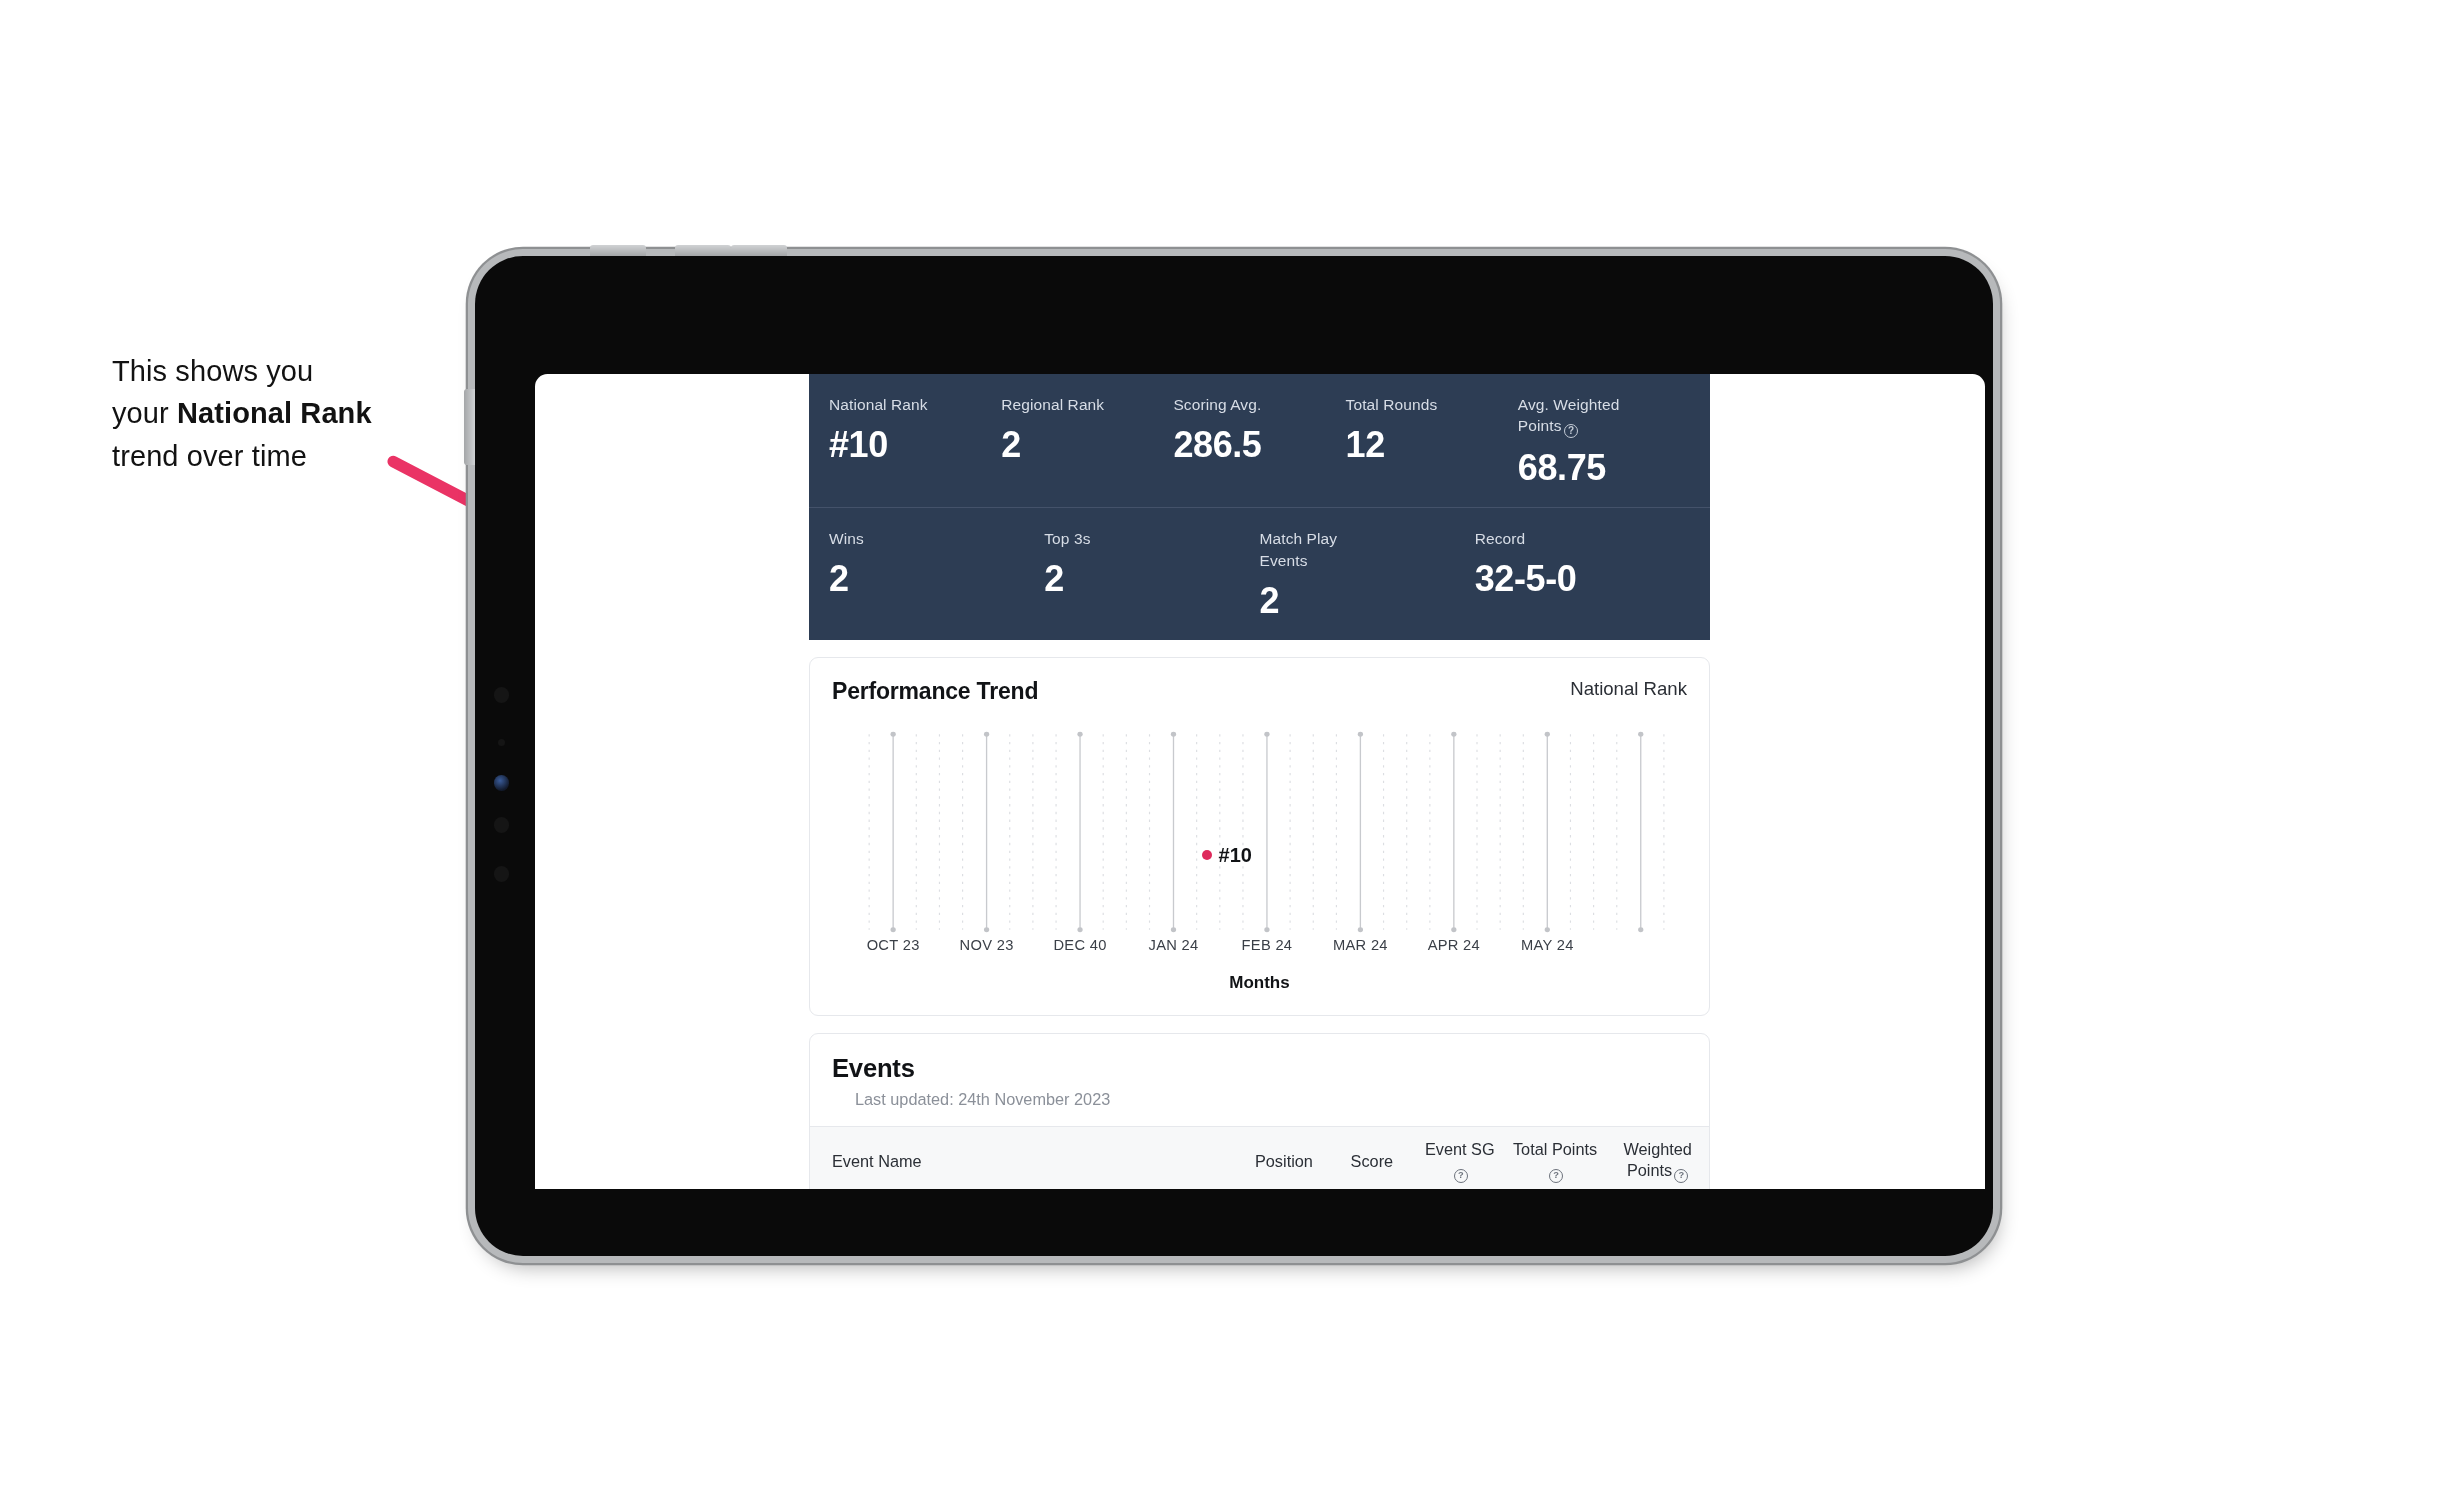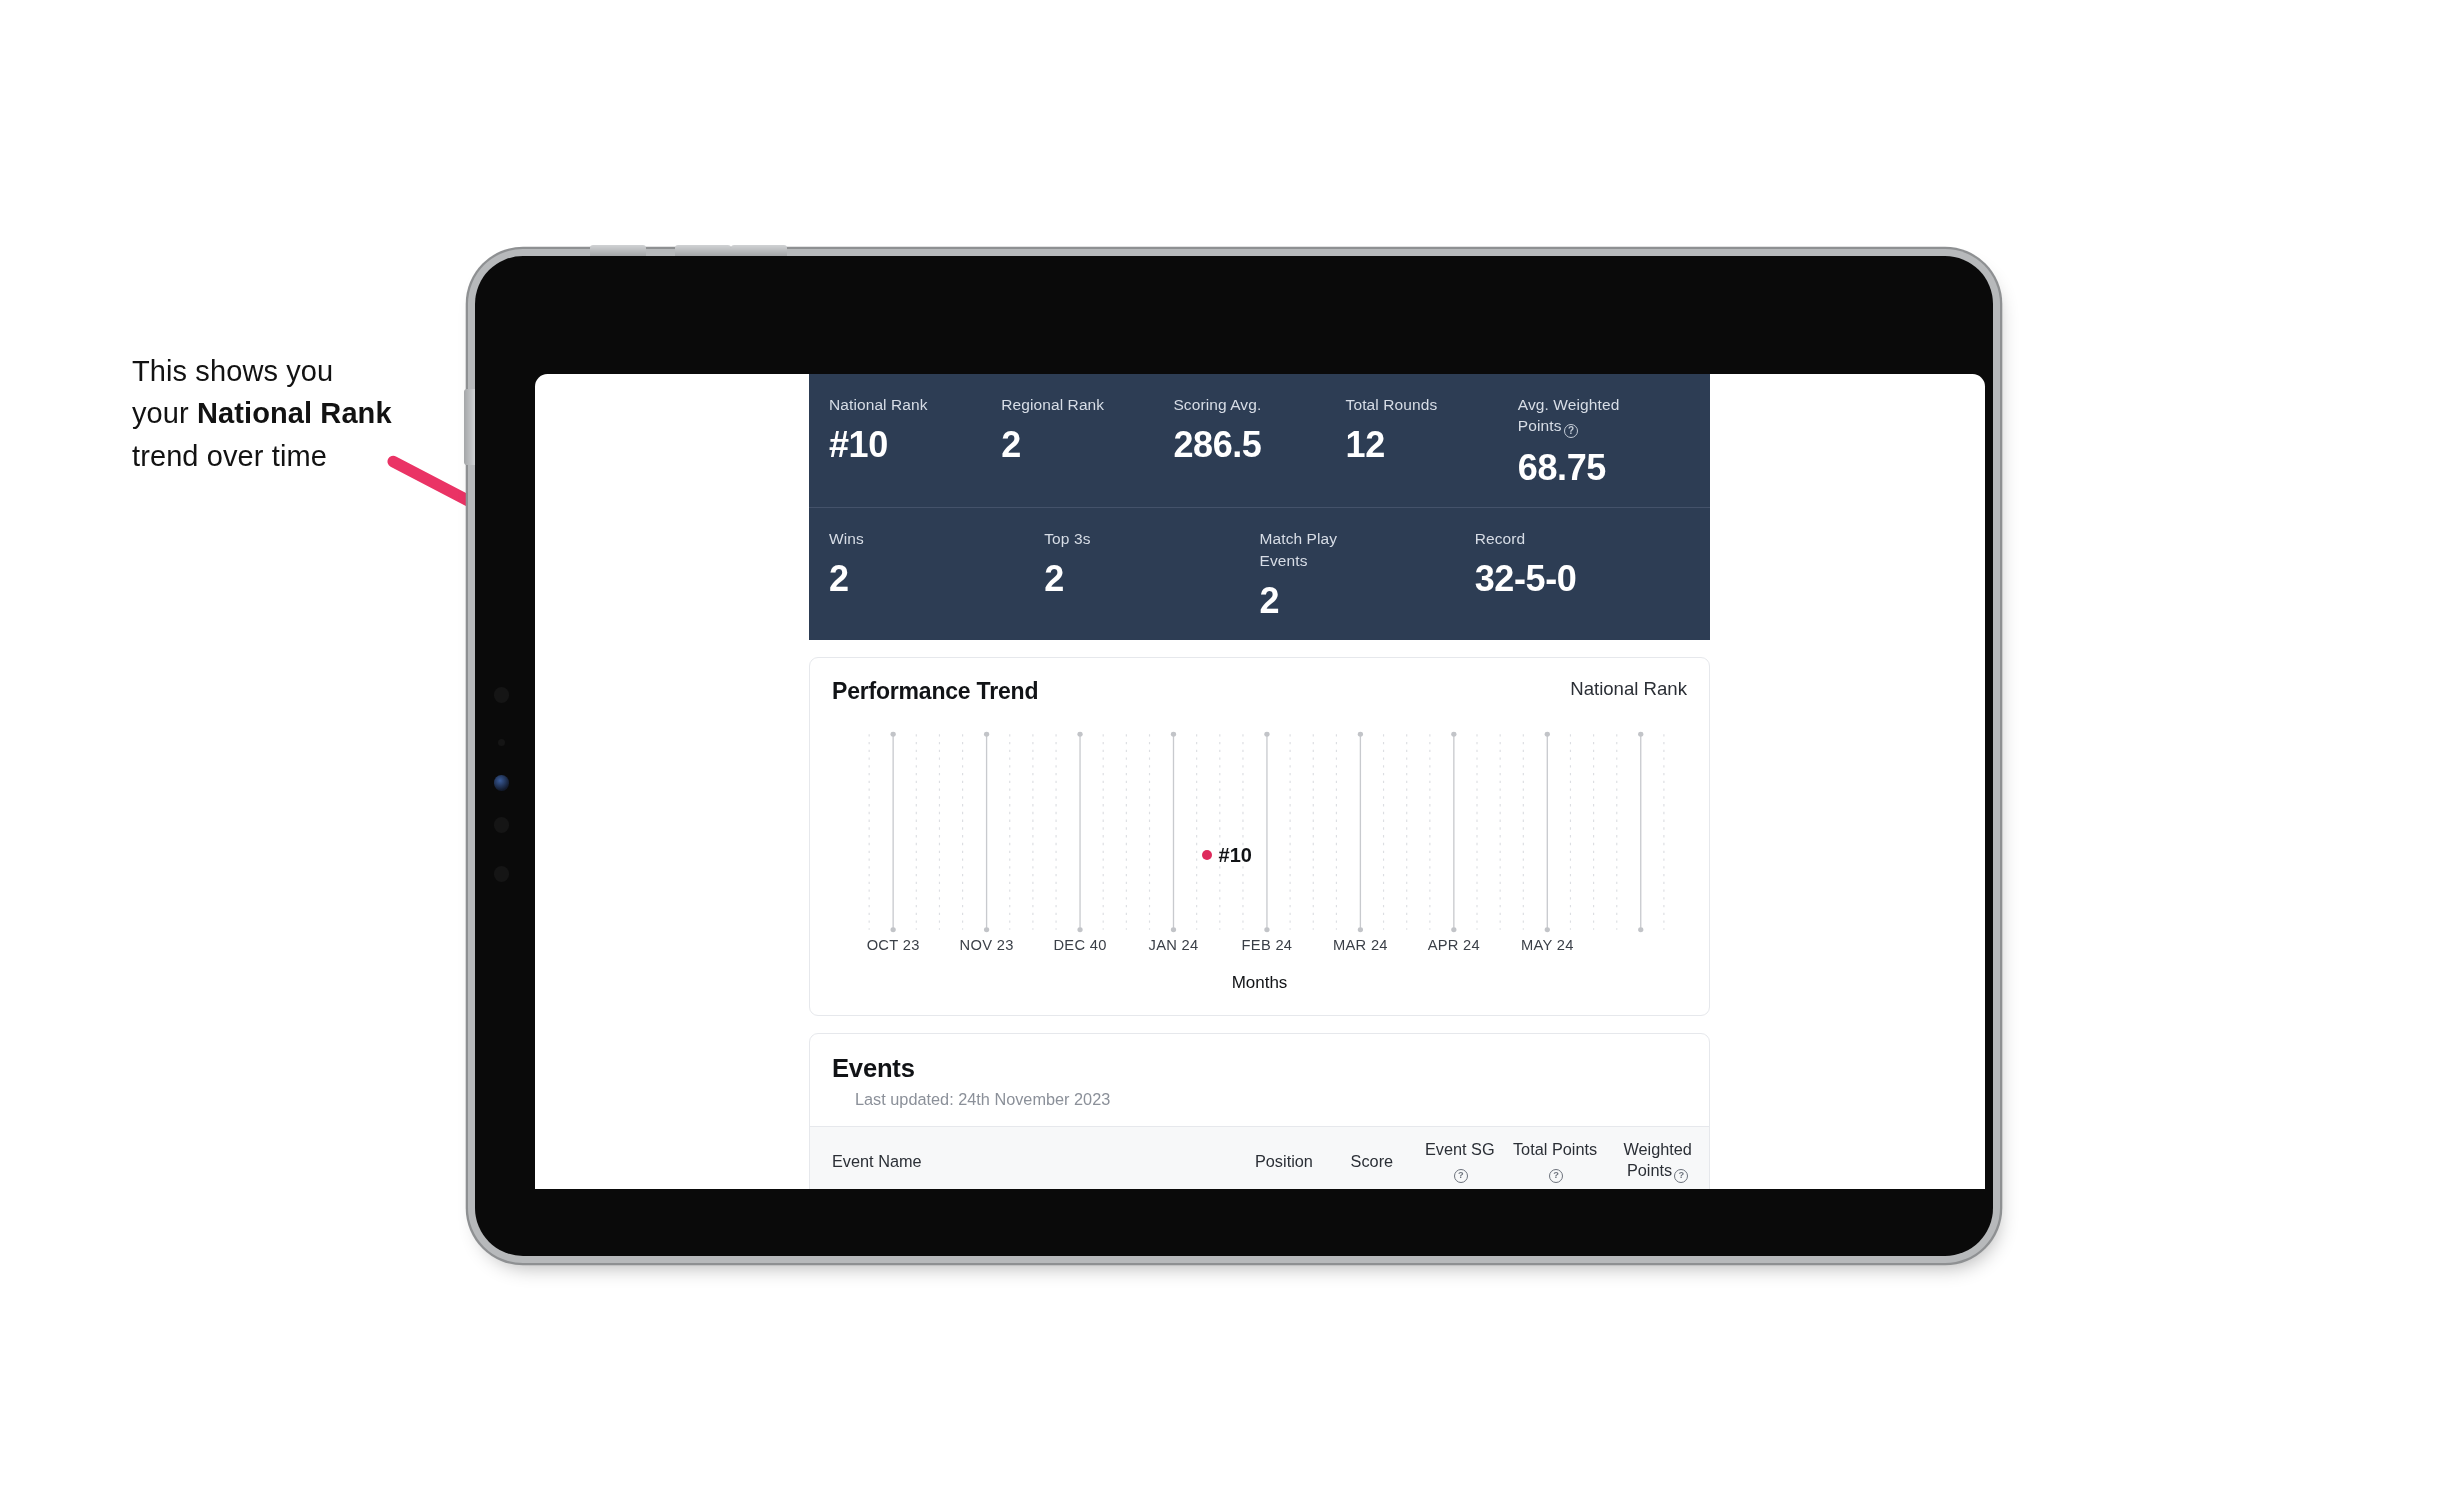--- a/index.html
+++ b/index.html
@@ -7,21 +7,21 @@
     width: 2462px; height: 1496px;
     background: #ffffff;
     font-family: "Liberation Sans", sans-serif;
     overflow: hidden;
   }
   .stage { position: relative; width: 2462px; height: 1496px; background:#fff; }
 
   
   .annotation {
     position: absolute;
-    left: 132px; top: 350px;
+    left: 112px; top: 350px;
     width: 333px;
     font-size: 29px;
     line-height: 1.46;
     color: #121212;
     letter-spacing: 0.1px;
   }
   .annotation b { font-weight: 700; }
 
   .arrow-layer {
     position: absolute; left: 0; top: 0;
@@ -187,21 +187,21 @@
     position: absolute;
     transform: translateX(-50%);
     font-size: 14.7px;
     color: #3a3f47;
     letter-spacing: 0.3px;
     white-space: nowrap;
   }
   .axis-title {
     text-align: center;
     font-size: 17px;
-    font-weight: 400;
+    font-weight: 700;
     color: #111316;
     padding: 4.6px 0 22px 0;
   }
 
   
   .events-head { padding: 20px 22px 17px 22px; }
   .events-title {
     font-size: 25.6px;
     font-weight: 700;
     color: #111316;

